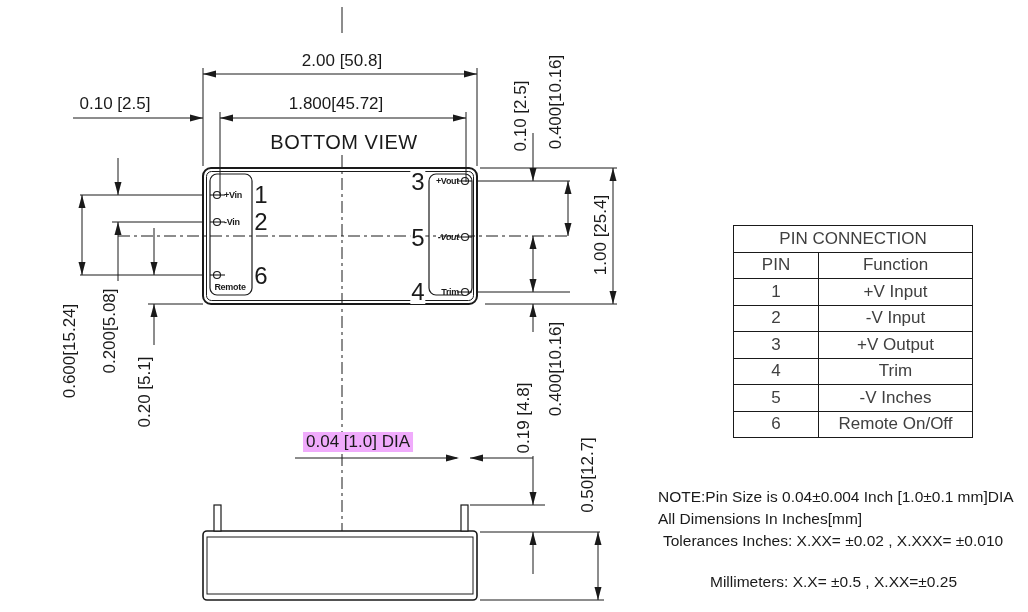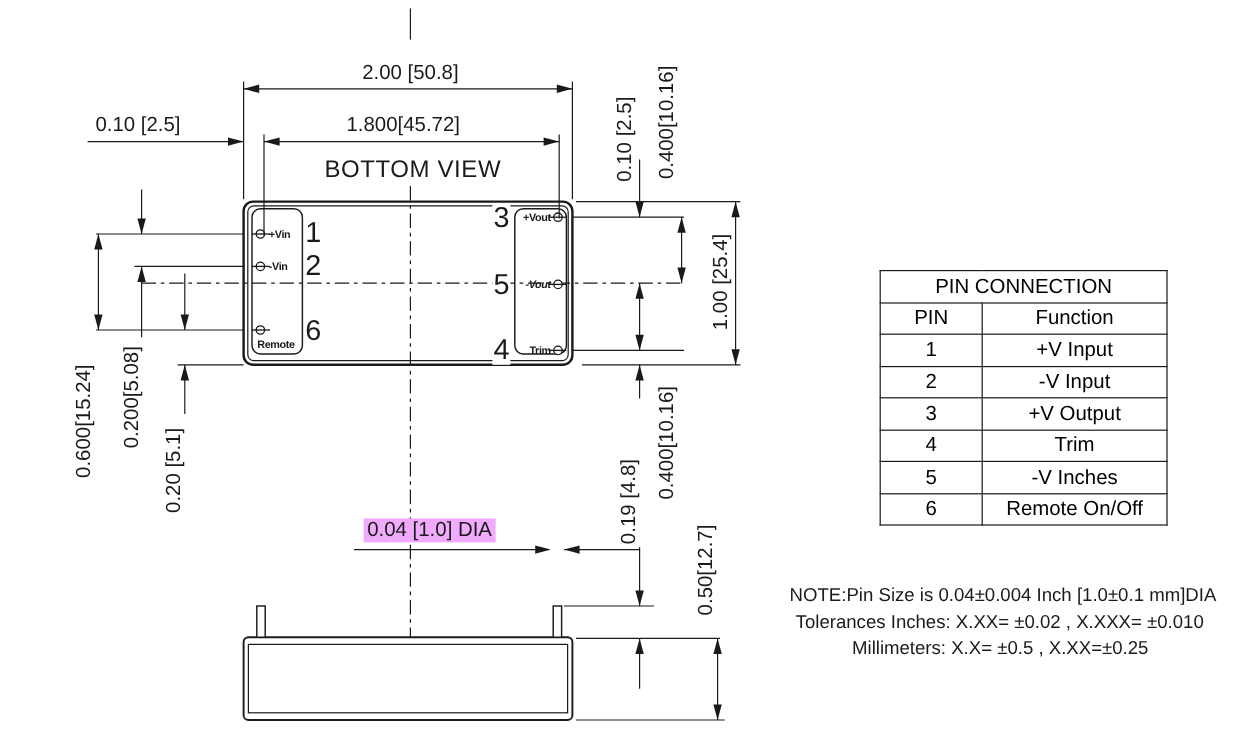--- a/index.html
+++ b/index.html
@@ -15,32 +15,32 @@
   .pin-num { font-size:24px; transform:translate(-50%,-50%); background:#fff; padding:0 1px; line-height:1; }
   .pin-lbl { font-size:9px; font-weight:bold; letter-spacing:-0.3px; }
   .lbl-left  { transform:translate(0,-50%); }
   .lbl-right { transform:translate(-100%,-50%); }
   .lbl-center{ transform:translate(-50%,-50%); }
   .dia-label { background:#f0abfc; padding:0 3px; }
 
   table.pin-table {
     position:absolute; left:733px; top:225px; width:239px;
     border-collapse:collapse; table-layout:fixed;
-    font-size:17px; color:#000000;
+    font-size:17px; color:#404040;
   }
   table.pin-table th, table.pin-table td {
     border:1.6px solid #1a1a1a; text-align:center; padding:0;
     height:25.5px; font-weight:normal; overflow:hidden;
   }
   table.pin-table col.c1 { width:85px; }
   table.pin-table col.c2 { width:154px; }
 
   .notes { position:absolute; left:658px; top:486px; font-size:15.5px; line-height:22px; }
   .notes .n3 { padding-left:5px; }
-  .notes .n4 { padding-left:52px; }
+  .notes .n4 { padding-left:52px;margin-top:19px; }
 </style>
 </head>
 <body>
 
 <div id="canvas">
 
   <svg width="1028" height="612" viewBox="0 0 1028 612">
     <g stroke="#1a1a1a" fill="none">
 
       <g>
@@ -248,17 +248,18 @@
     </tr>
     <tr>
       <td>6</td>
       <td>Remote On/Off</td>
     </tr>
   </tbody>
     </table>
 
   <div class="notes">
     <div class="n1">NOTE:Pin Size is 0.04±0.004 Inch [1.0±0.1 mm]DIA</div>
+    <div class="n2">All Dimensions In Inches[mm]</div>
     <div class="n3">Tolerances Inches: X.XX= ±0.02 , X.XXX= ±0.010</div>
     <div class="n4">Millimeters: X.X= ±0.5 , X.XX=±0.25</div>
   </div>
 
 </div>
 
 </body></html>

